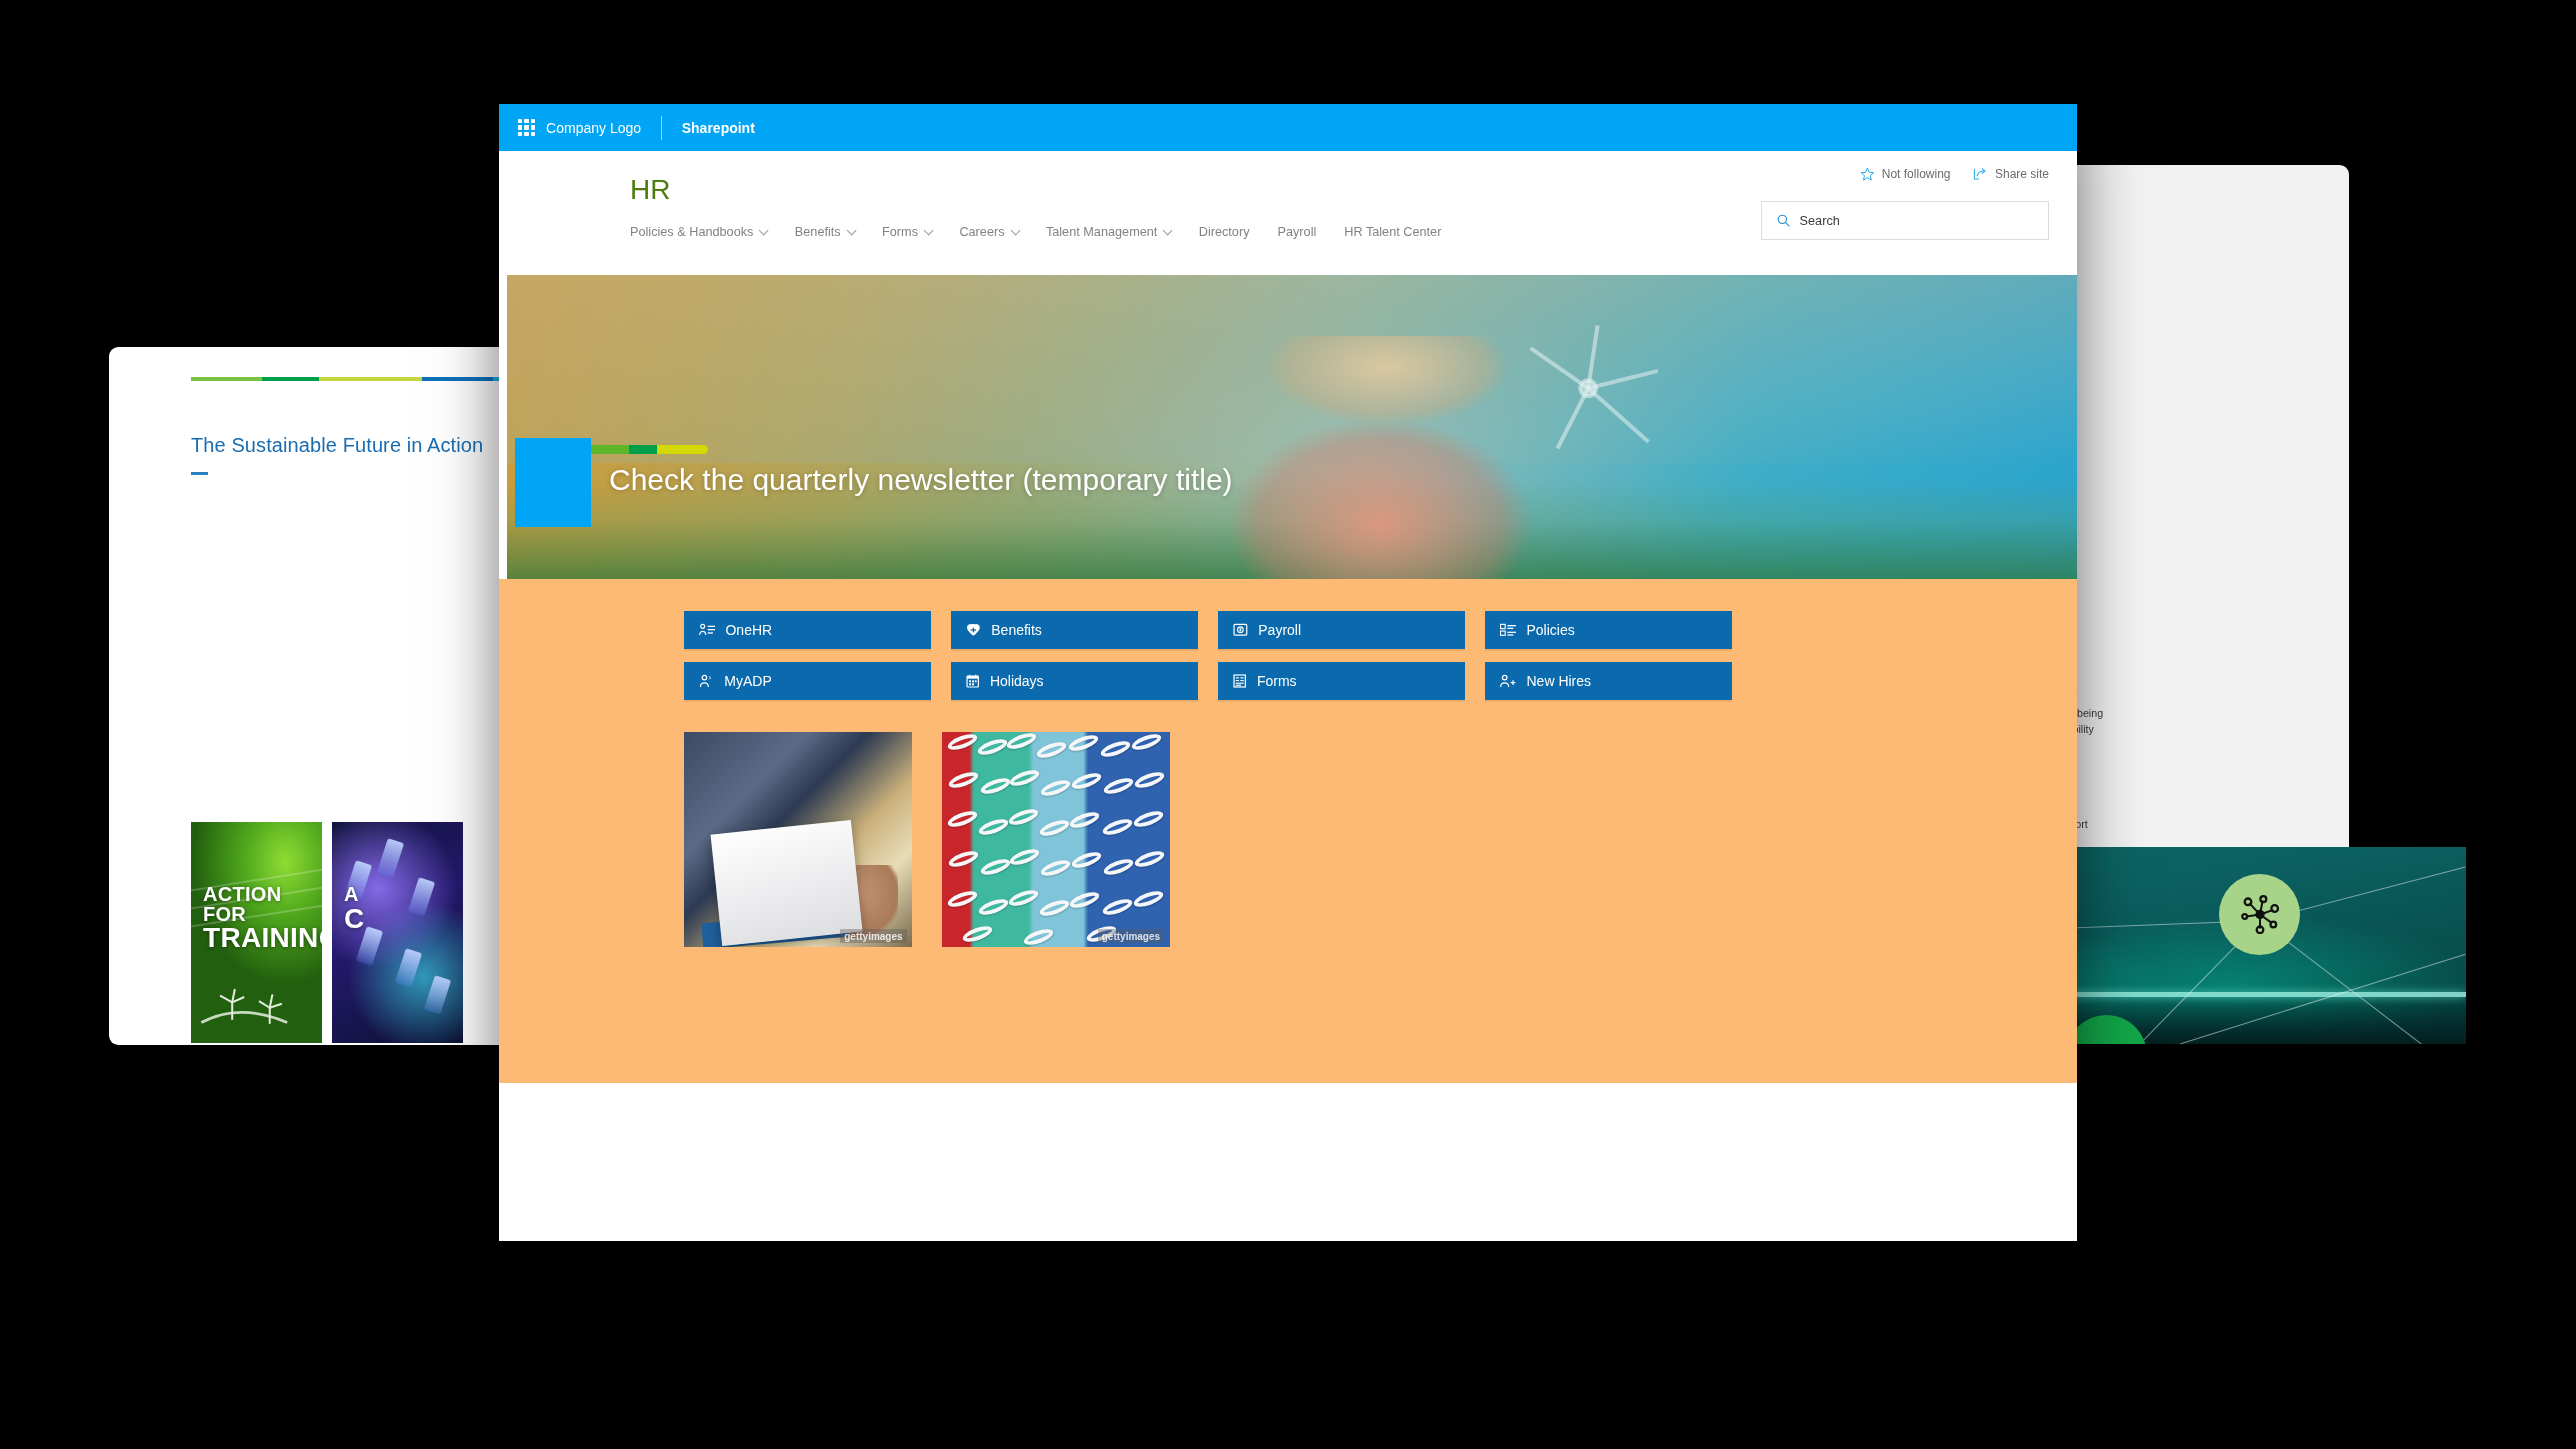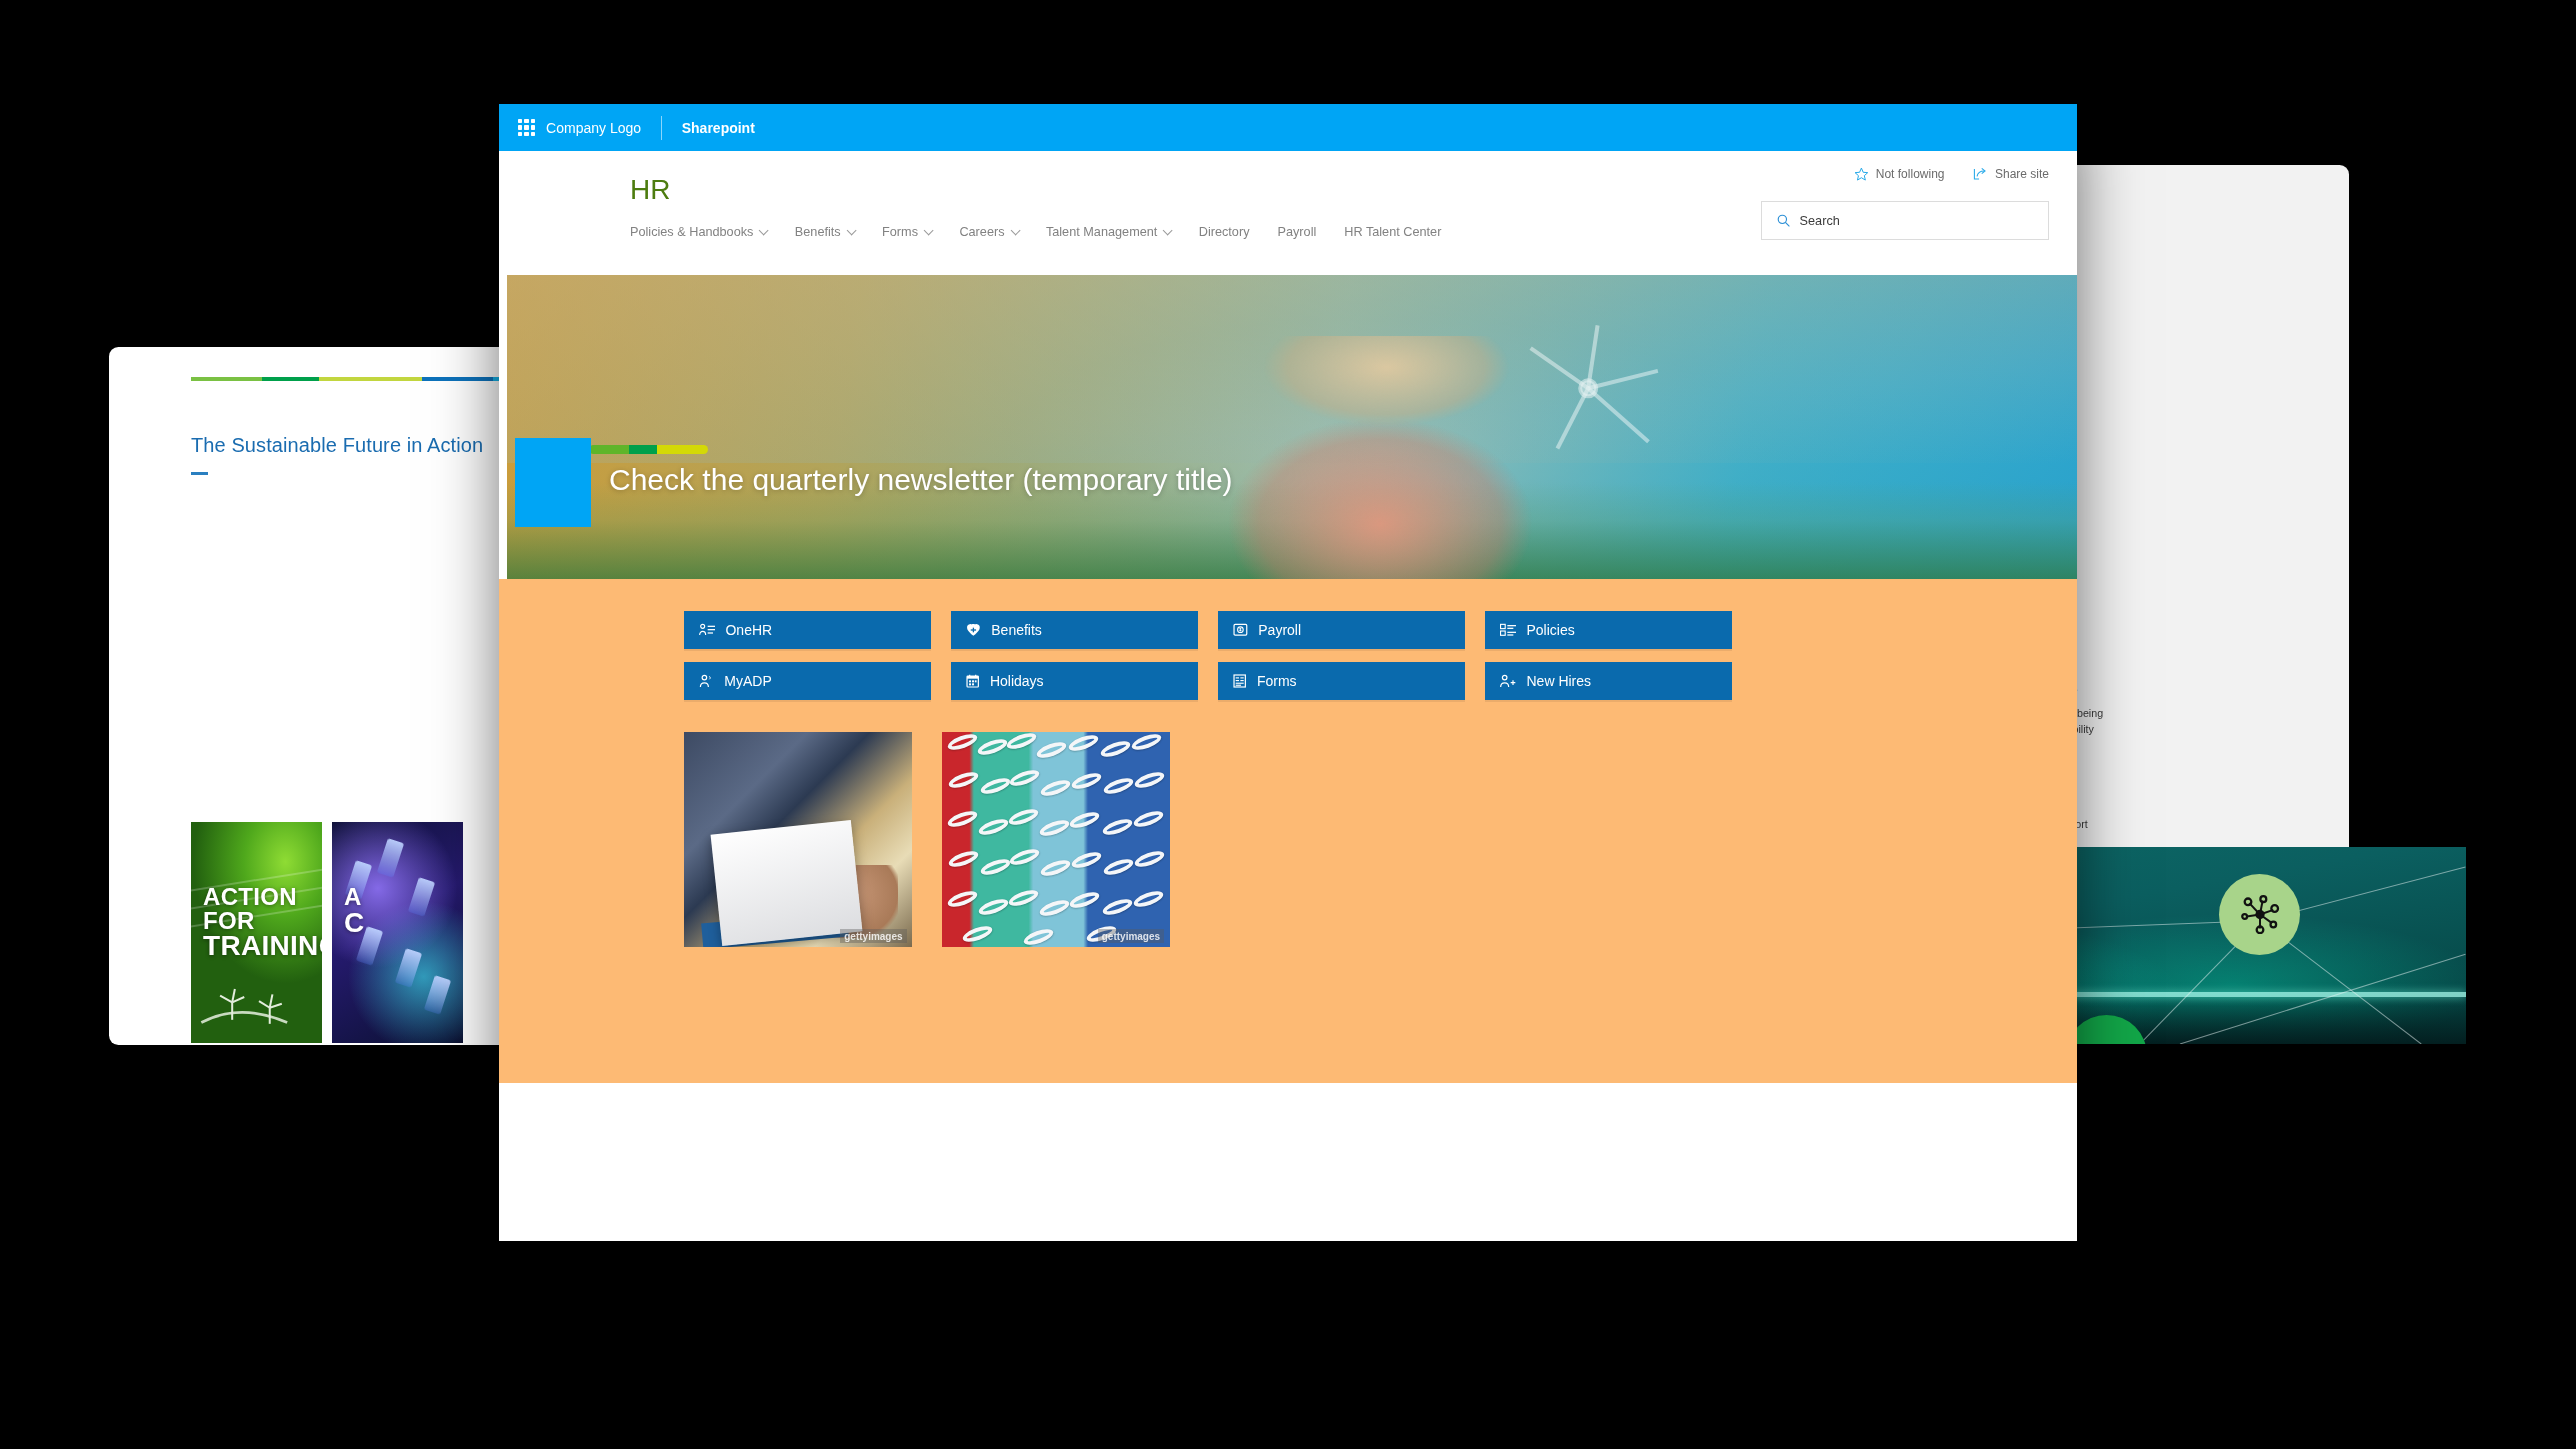--- a/index.html
+++ b/index.html
@@ -54,21 +54,21 @@
   .tile-purple .dia {
     position:absolute; width:17.4px; height:36px; transform: rotate(18deg);
     background: linear-gradient(180deg,rgba(190,210,255,.95),rgba(90,130,255,.25));
     border-radius: 2.7px; filter: blur(0.7px);
   }
   .tile-cap {
     position: absolute; left: 12px; right: 6.7px; top: 63px;
     color: #fff; font-weight: bold; line-height: .98;
     text-shadow: 0 1.3px 4px rgba(0,0,0,.45);
   }
-  .tile-cap .l1 { font-size: 24px; letter-spacing: 0.3px; }
+  .tile-cap .l1 { font-size: 20px; letter-spacing: 0.3px; }
   .tile-cap .l2 { font-size: 28px; letter-spacing: 0.3px; }
   .tile-turbine {
     position:absolute; bottom: 10.7px; left: 9.4px; width: 114px; height: 74px; opacity:.95;
   }
 
   
   #right-panel {
     position: absolute; left: 1630px; top: 165px;
     width: 719px; height: 695px;
     background: #f2f2f2;
@@ -179,21 +179,21 @@
   #site-title {
     position:absolute; left: 131px; top: 23px; font-size: 28px; color: #4d7c0f; font-weight: normal; text-align: right;
   }
   #nav {
     position:absolute; left: 131px; top: 74px; display:flex; align-items:center; gap: 28px;
   }
   .nav-item { display:flex; align-items:center; gap: 6px; color:#828282; font-size:12.7px; white-space:nowrap; }
   .chev { width:7.4px; height:7.4px; border-right:1.3px solid #9a9a9a; border-bottom:1.3px solid #9a9a9a;
           transform: rotate(45deg) translateY(-1.3px); }
   #hdr-actions {
-    position:absolute; right: 28px; top: 16px; display:flex; align-items:flex-end; gap: 29px;
+    position:absolute; right: 28px; top: 16px; display:flex; align-items:flex-end; gap: 23px;
   }
   .hact { display:flex; align-items:center; gap:6.7px; color:#6b6b6b; font-size:12px; white-space:nowrap; }
   #searchbox {
     position:absolute; right: 28px; top: 50px; width: 288px; height: 39px;
     border: 0.7px solid #dcdcdc; background:#fff; display:flex; align-items:center; gap: 9.4px;
     padding-left: 14.8px;
   }
   #searchbox .ph { color:#3b3b3b; font-size:12.7px; }
 
   

